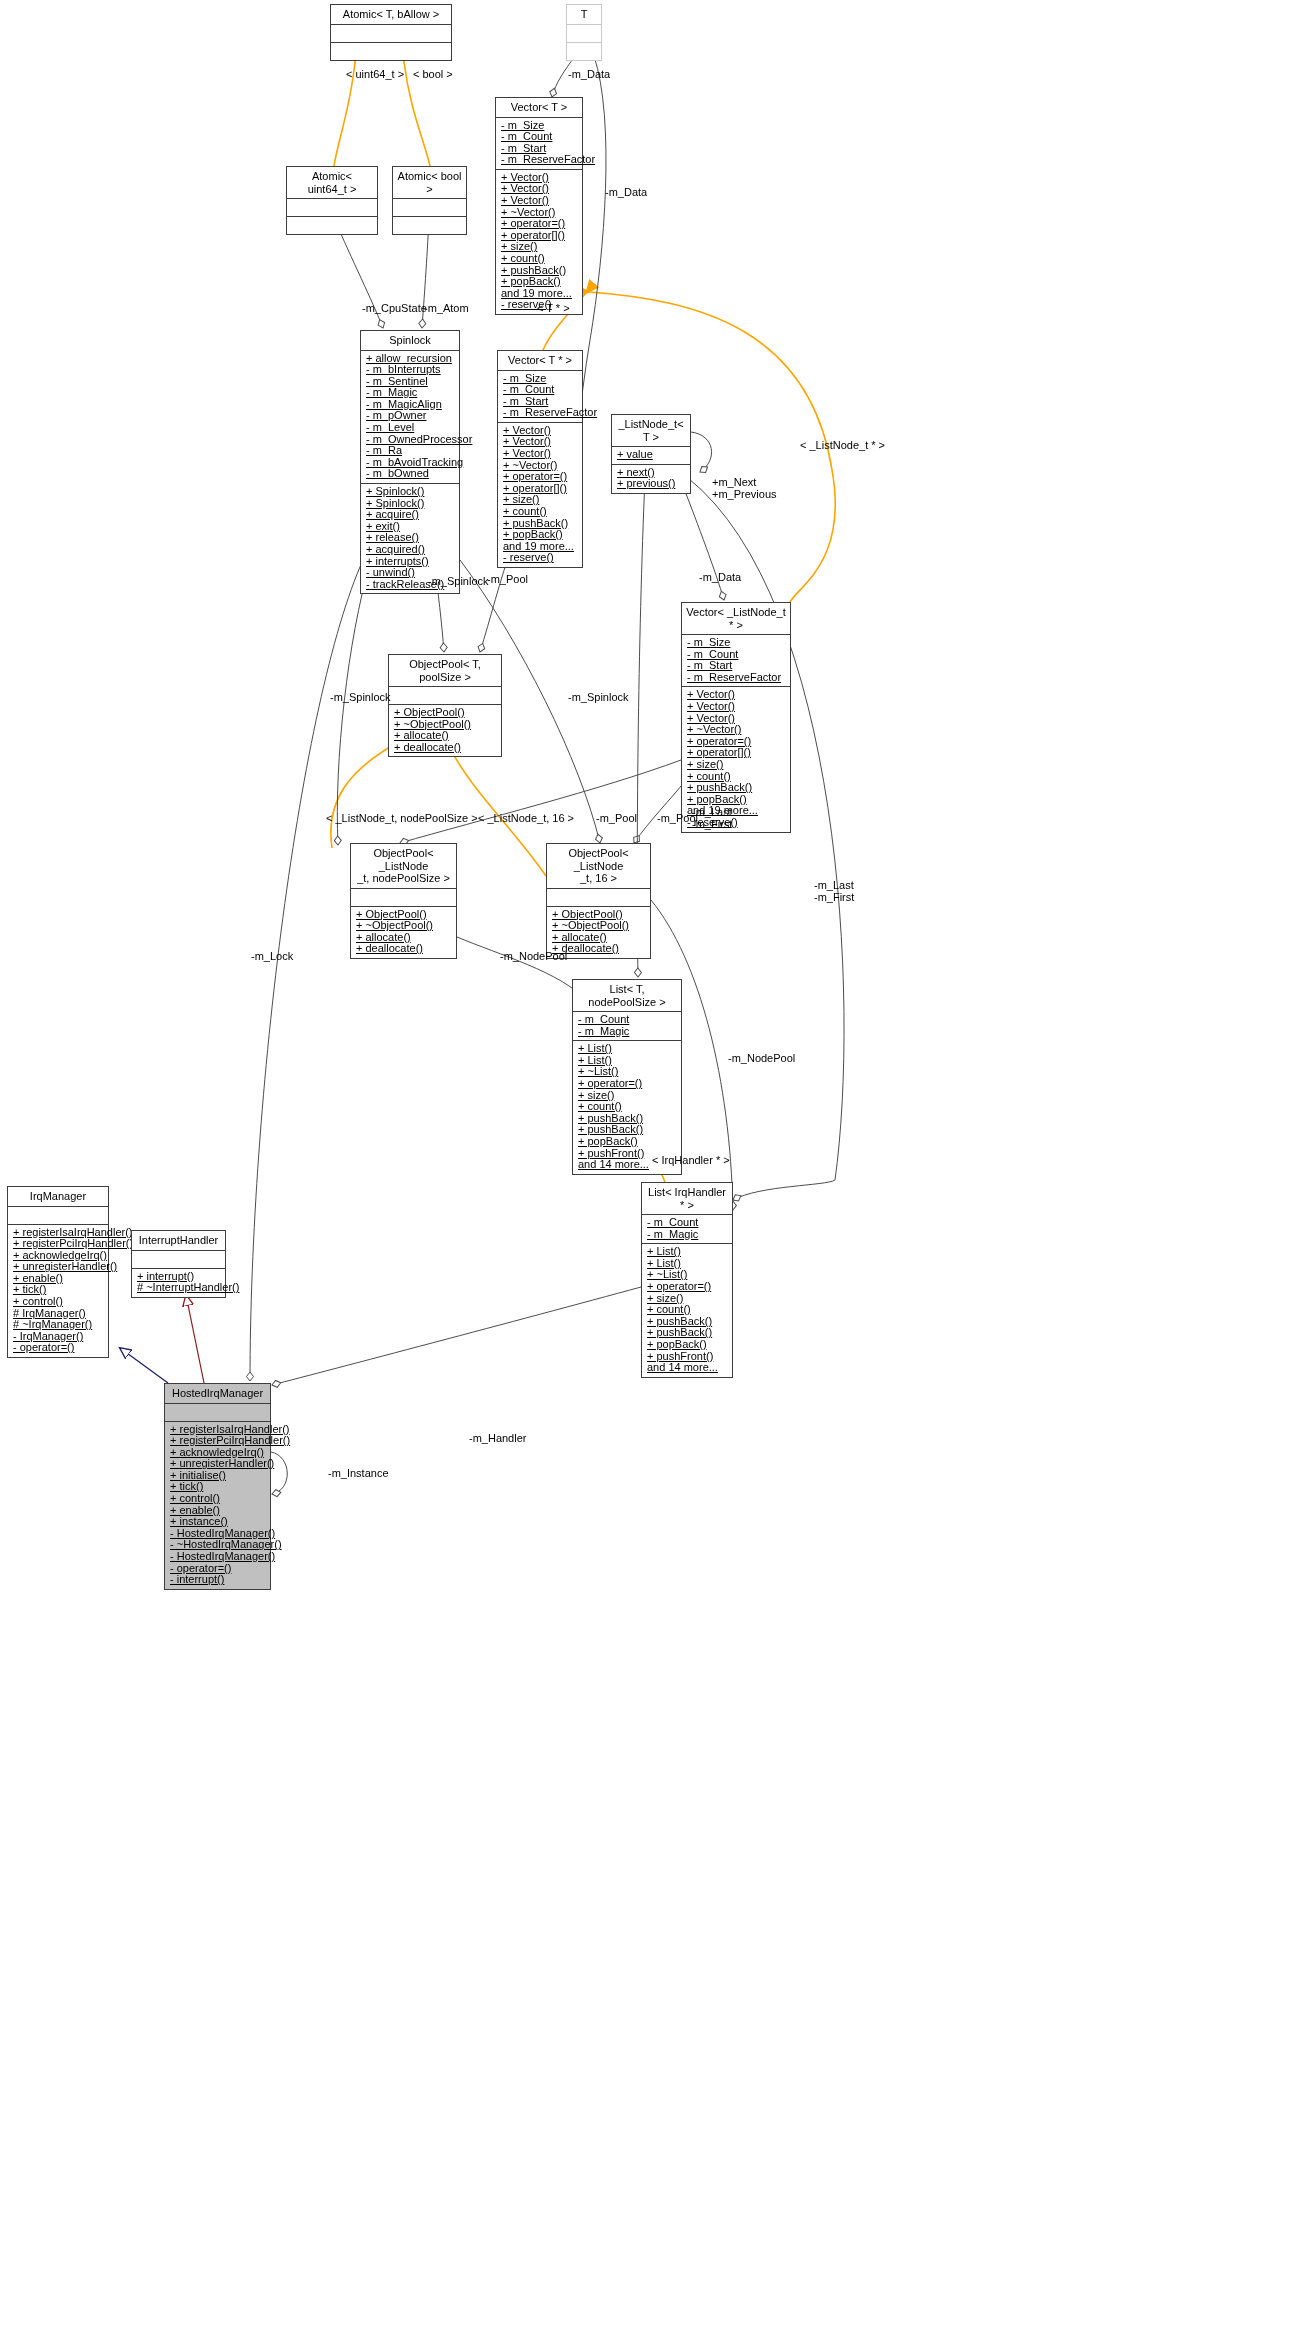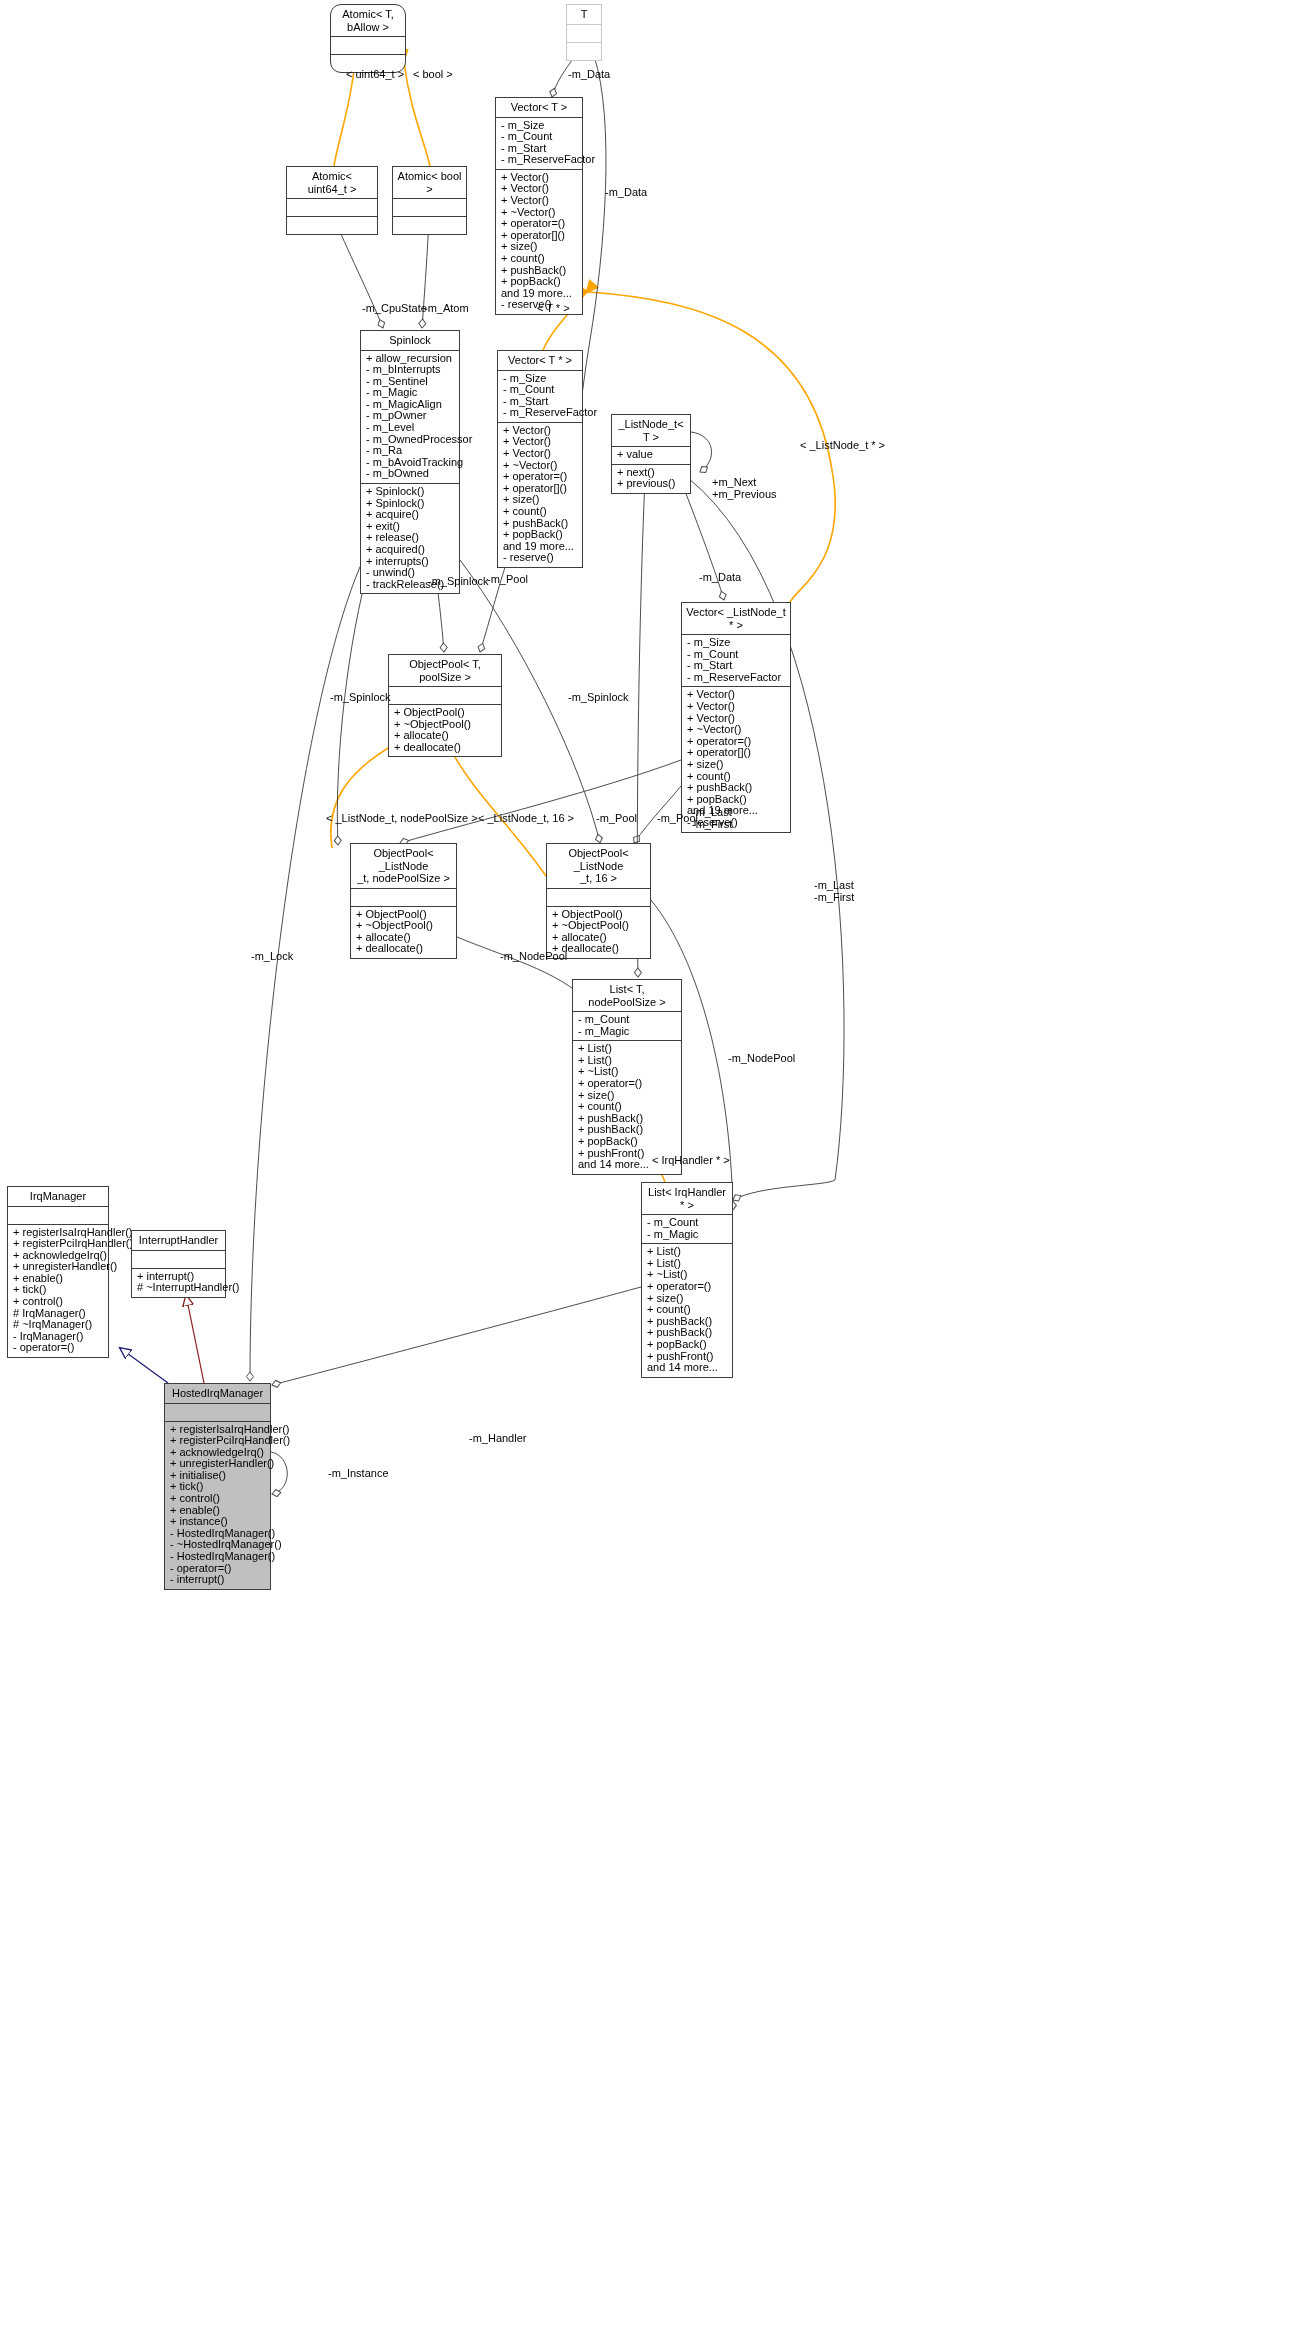--- a/index.html
+++ b/index.html
@@ -7,21 +7,21 @@
   #canvas{position:relative;width:1311px;height:2329px;overflow:hidden;background:#fff;}
   svg.edges{position:absolute;left:0;top:0;width:1311px;height:2329px;pointer-events:none;}
 
   .node{position:absolute;box-sizing:border-box;background:#ffffff;border:1px solid #3d3d3d;
         font-size:11px;line-height:11.6px;color:#000;}
   .node.thick{border:1.6px solid #3d3d3d;}
   .node.grey{background:#c0c0c0;}
   .node.light{border:1px solid #c8c8c8;}
   .node .title{text-align:center;padding:3px 4px 3px 4px;white-space:pre-line;
         font-size:11px;line-height:12.5px;}
-  .node .sep{border-top:1px solid #3d3d3d;}
+  .node .sep{border-top:1px solid #3d3d3d;text-decoration:underline;}
   .node.light .sep{border-top:1px solid #c8c8c8;}
   .node .attrs,.node .ops{padding:2px 4px 3px 5px;}
   .node .attrs div,.node .ops div{white-space:pre;font-size:11px;line-height:11.6px;}
   .node .empty{height:12px;}
 
   .elabel{position:absolute;font-size:11px;line-height:12px;color:#000;white-space:pre;}
 </style>
 </head>
 <body>
 
@@ -106,21 +106,21 @@
 
     <g fill="none">
 
       <path d="M204,1383 L186,1295" stroke="#8b1a1a" stroke-width="1.2" marker-end="url(#hollowTri)"></path>
 
       <path d="M168,1383 L120,1348" stroke="#191970" stroke-width="1.2" marker-end="url(#hollowTriBlue)"></path>
     </g>
   </svg>
 
   <div id="nodes">
-      <div class="node thick" style="left: 330px; top: 4px; width: 76px; min-height: 51px; border-radius: 11px;">
+      <div class="node thick" style="left: 330px; top: 4px; width: 122px; min-height: 51px;">
         <div class="title">Atomic&lt; T, bAllow &gt;</div>
         <div class="attrs sep empty"></div>
         <div class="ops sep empty"></div>
       </div>
       <div class="node light" style="left: 566px; top: 4px; width: 36px; min-height: 51px;">
         <div class="title">T</div>
         <div class="attrs sep empty"></div>
         <div class="ops sep empty"></div>
       </div>
       <div class="node thick" style="left: 286px; top: 166px; width: 92px; min-height: 51px;">

